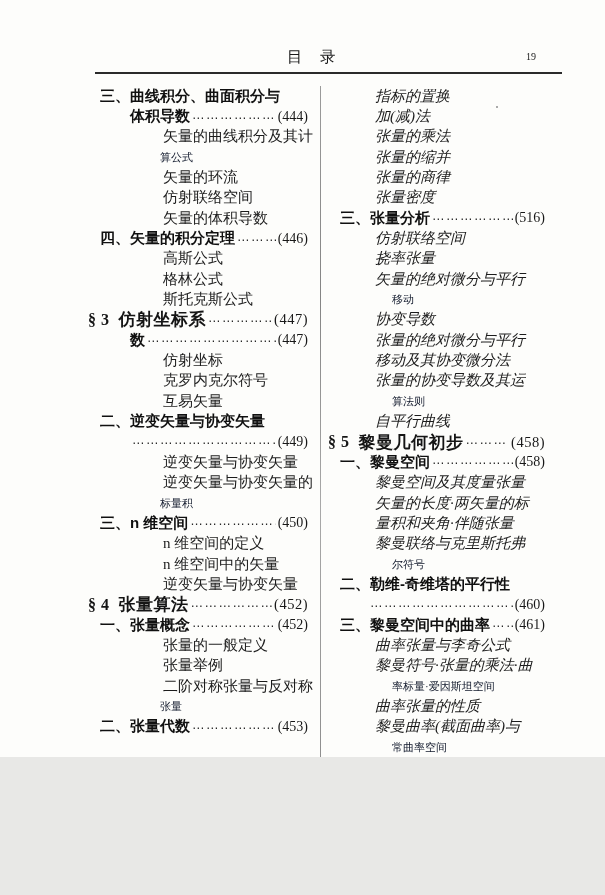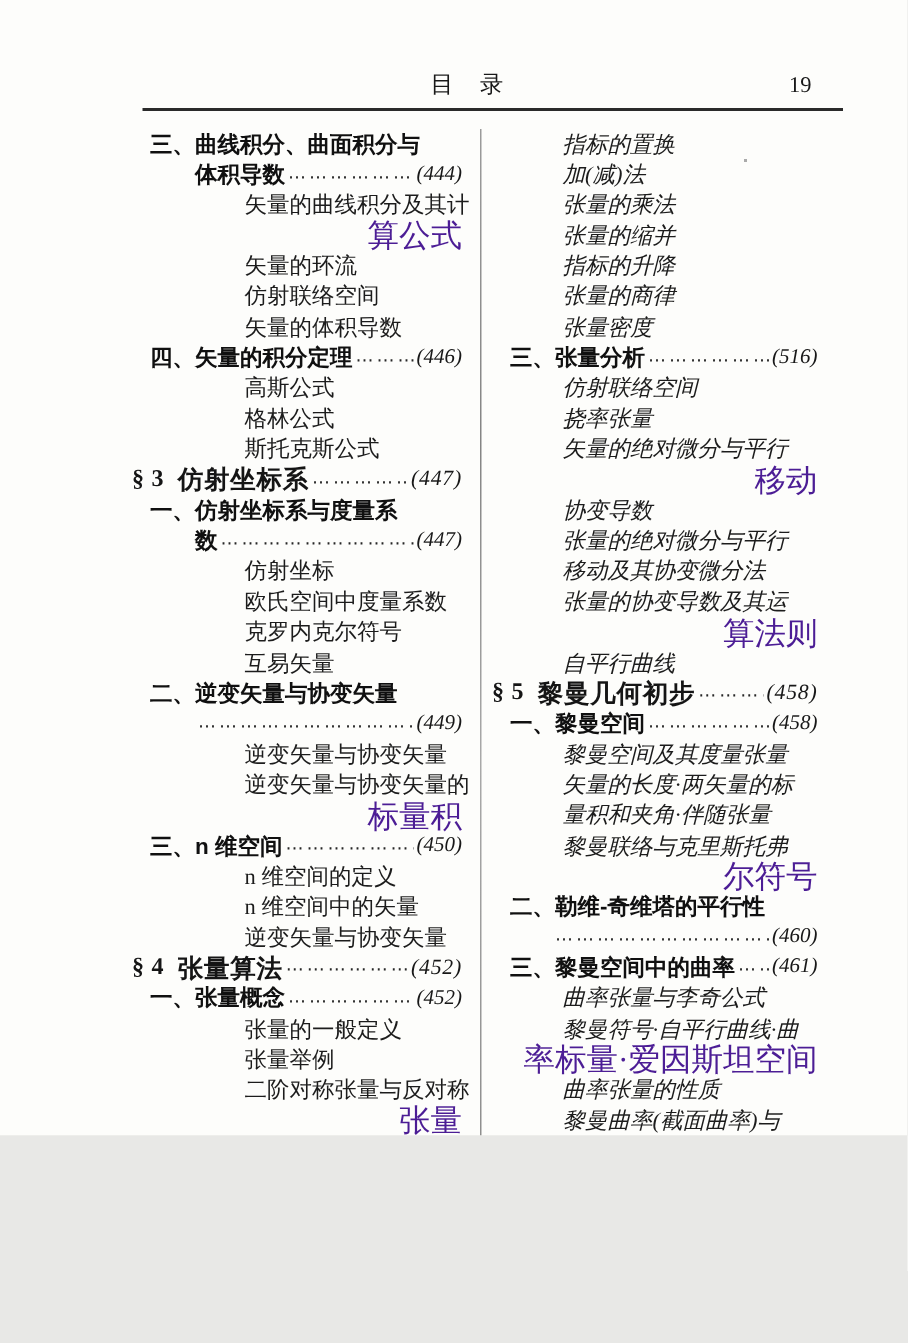--- a/index.html
+++ b/index.html
@@ -12,21 +12,21 @@
     color:#151515;
     font-family:"Liberation Serif", serif;
   }
   .hdr-title{
     position:absolute;left:287px;top:48px;
     font-size:15.5px;line-height:18px;color:#191919;
     letter-spacing:1px;white-space:nowrap;
   }
   .hdr-page{
     position:absolute;left:526px;top:49px;
-    font-size:15px;line-height:16px;color:#191919;
+    font-size:10px;line-height:16px;color:#191919;
   }
   .hdr-rule{
     position:absolute;left:95px;top:72px;width:467px;height:2px;
     background:#2a2a2a;
   }
   .vdivider{
     position:absolute;left:320px;top:86px;width:1px;height:702px;
     background:linear-gradient(#8a8a8a, #6f6f6f 30%, #9a9a9a 60%, #777);
     opacity:.85;
   }
@@ -37,32 +37,32 @@
   .col-right{left:328px;width:217px;}
   .ln{
     display:flex;align-items:center;
     height:20.35px;white-space:nowrap;overflow:visible;
   }
   .t-sec{font-family:"Liberation Serif", serif;font-weight:bold;font-size:17px;letter-spacing:.5px;}
   .t-sec .seclabel{margin-right:9px;font-size:16px;}
   .t-item{margin-left:12px;font-family:"Liberation Sans", sans-serif;font-weight:bold;font-size:15px;color:#101010;}
   .t-itemc{margin-left:42px;font-family:"Liberation Sans", sans-serif;font-weight:bold;font-size:15px;color:#101010;}
   .t-sub{margin-left:75px;font-size:15px;color:#1c1c1c;}
-  .t-sub2{margin-left:72px;font-size:21px;color:#4c1d95;justify-content:flex-end;}
+  .t-sub2{margin-left:72px;font-size:11px;color:#0f172a;}
   .col-right .t-sub{margin-left:47px;font-style:italic;}
   .col-right .t-sub2{margin-left:64px;}
   .col-right .t-itemc{margin-left:40px;}
   .tx{flex:none;}
   .dots{
     flex:1 1 auto;overflow:hidden;min-width:8px;
     font-family:"DejaVu Sans", sans-serif;
     font-size:12px;font-weight:normal;letter-spacing:2px;color:#262626;
     margin:0 2px;position:relative;top:1px;
   }
-  .pg{flex:none;font-family:"Liberation Serif", serif;font-weight:normal;font-size:14px;color:#181818;font-style:italic;}
+  .pg{flex:none;font-family:"Liberation Serif", serif;font-weight:normal;font-size:14px;color:#181818;}
   .t-sec .pg{font-size:14.5px;}
   .speck{
     position:absolute;left:244px;top:847px;width:4px;height:3px;
     background:#8f8f8f;
   }
   .speck2{
     position:absolute;left:496px;top:106px;width:2px;height:2px;
     background:#aaa;
   }
 </style>
@@ -112,33 +112,27 @@
       </div>
       <div class="ln t-sub">
         <span class="tx">斯托克斯公式</span>
       </div>
       <div class="ln t-sec">
         <span class="seclabel">§ 3</span>
         <span class="tx">仿射坐标系</span>
         <span class="dots">⋯⋯⋯⋯⋯⋯⋯⋯⋯⋯⋯⋯⋯⋯⋯⋯⋯⋯⋯⋯⋯⋯⋯⋯</span>
         <span class="pg">(447)</span>
       </div>
-      <div class="ln t-item">
-        <span class="tx">一、仿射坐标系与度量系</span>
-      </div>
       <div class="ln t-itemc">
         <span class="tx">数</span>
         <span class="dots">⋯⋯⋯⋯⋯⋯⋯⋯⋯⋯⋯⋯⋯⋯⋯⋯⋯⋯⋯⋯⋯⋯⋯⋯</span>
         <span class="pg">(447)</span>
       </div>
       <div class="ln t-sub">
         <span class="tx">仿射坐标</span>
-      </div>
-      <div class="ln t-sub">
-        <span class="tx">欧氏空间中度量系数</span>
       </div>
       <div class="ln t-sub">
         <span class="tx">克罗内克尔符号</span>
       </div>
       <div class="ln t-sub">
         <span class="tx">互易矢量</span>
       </div>
       <div class="ln t-item">
         <span class="tx">二、逆变矢量与协变矢量</span>
       </div>
@@ -206,23 +200,20 @@
       <div class="ln t-sub">
         <span class="tx">加(减)法</span>
       </div>
       <div class="ln t-sub">
         <span class="tx">张量的乘法</span>
       </div>
       <div class="ln t-sub">
         <span class="tx">张量的缩并</span>
       </div>
       <div class="ln t-sub">
-        <span class="tx">指标的升降</span>
-      </div>
-      <div class="ln t-sub">
         <span class="tx">张量的商律</span>
       </div>
       <div class="ln t-sub">
         <span class="tx">张量密度</span>
       </div>
       <div class="ln t-item">
         <span class="tx">三、张量分析</span>
         <span class="dots">⋯⋯⋯⋯⋯⋯⋯⋯⋯⋯⋯⋯⋯⋯⋯⋯⋯⋯⋯⋯⋯⋯⋯⋯</span>
         <span class="pg">(516)</span>
       </div>
@@ -292,21 +283,21 @@
       </div>
       <div class="ln t-item">
         <span class="tx">三、黎曼空间中的曲率</span>
         <span class="dots">⋯⋯⋯⋯⋯⋯⋯⋯⋯⋯⋯⋯⋯⋯⋯⋯⋯⋯⋯⋯⋯⋯⋯⋯</span>
         <span class="pg">(461)</span>
       </div>
       <div class="ln t-sub">
         <span class="tx">曲率张量与李奇公式</span>
       </div>
       <div class="ln t-sub">
-        <span class="tx">黎曼符号·自平行曲线·曲</span>
+        <span class="tx">黎曼符号·张量的乘法·曲</span>
       </div>
       <div class="ln t-sub2">
         <span class="tx">率标量·爱因斯坦空间</span>
       </div>
       <div class="ln t-sub">
         <span class="tx">曲率张量的性质</span>
       </div>
       <div class="ln t-sub">
         <span class="tx">黎曼曲率(截面曲率)与</span>
       </div>

